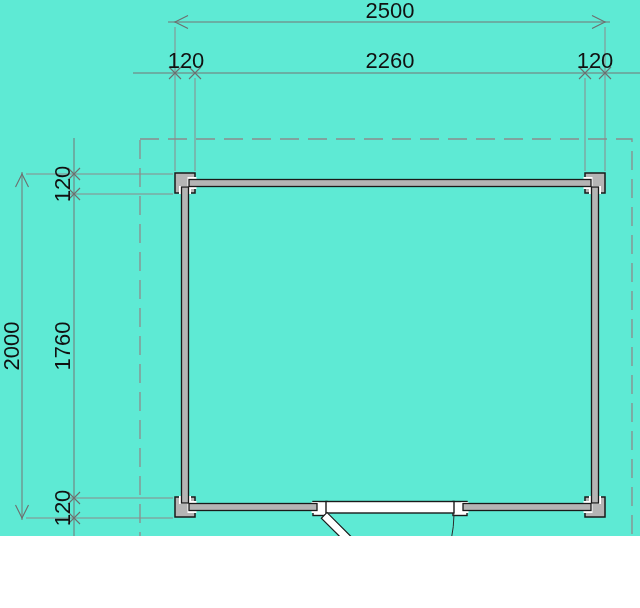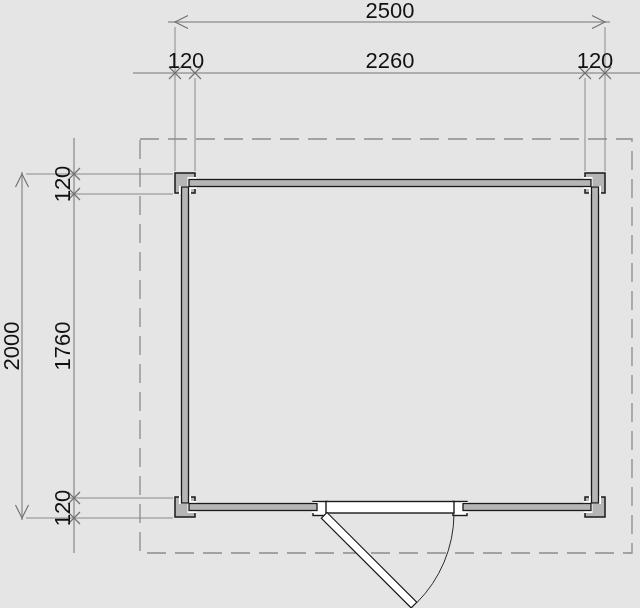--- a/index.html
+++ b/index.html
@@ -1,16 +1,16 @@
 <!DOCTYPE html>
 <html><head>
 <meta charset="utf-8">
 <style>
   html,body{margin:0;padding:0;background:#fff;}
-  .stage{position:relative;width:640px;height:608px;background:#e5e5e5;overflow:hidden;
+  .stage{position:relative;width:640px;height:536px;background:#5eead4;overflow:hidden;
          font-family:"Liberation Sans", sans-serif;}
   svg text{font-family:"Liberation Sans", sans-serif;font-size:22px;fill:#111;}
   .dimline{stroke:#757575;stroke-width:1;fill:none;}
   .extline{stroke:#8a8a8a;stroke-width:1;fill:none;}
   .tick{stroke:#6e6e6e;stroke-width:1.1;fill:none;}
   .arrow{stroke:#6e6e6e;stroke-width:1.1;fill:none;}
   .wall{stroke:#1a1a1a;stroke-width:1.3;}
   .post{stroke:#1a1a1a;stroke-width:1.5;}
   .notch{fill:#fff;stroke:none;}
   .doorpart{fill:#fff;stroke:#1a1a1a;stroke-width:1.4;}

